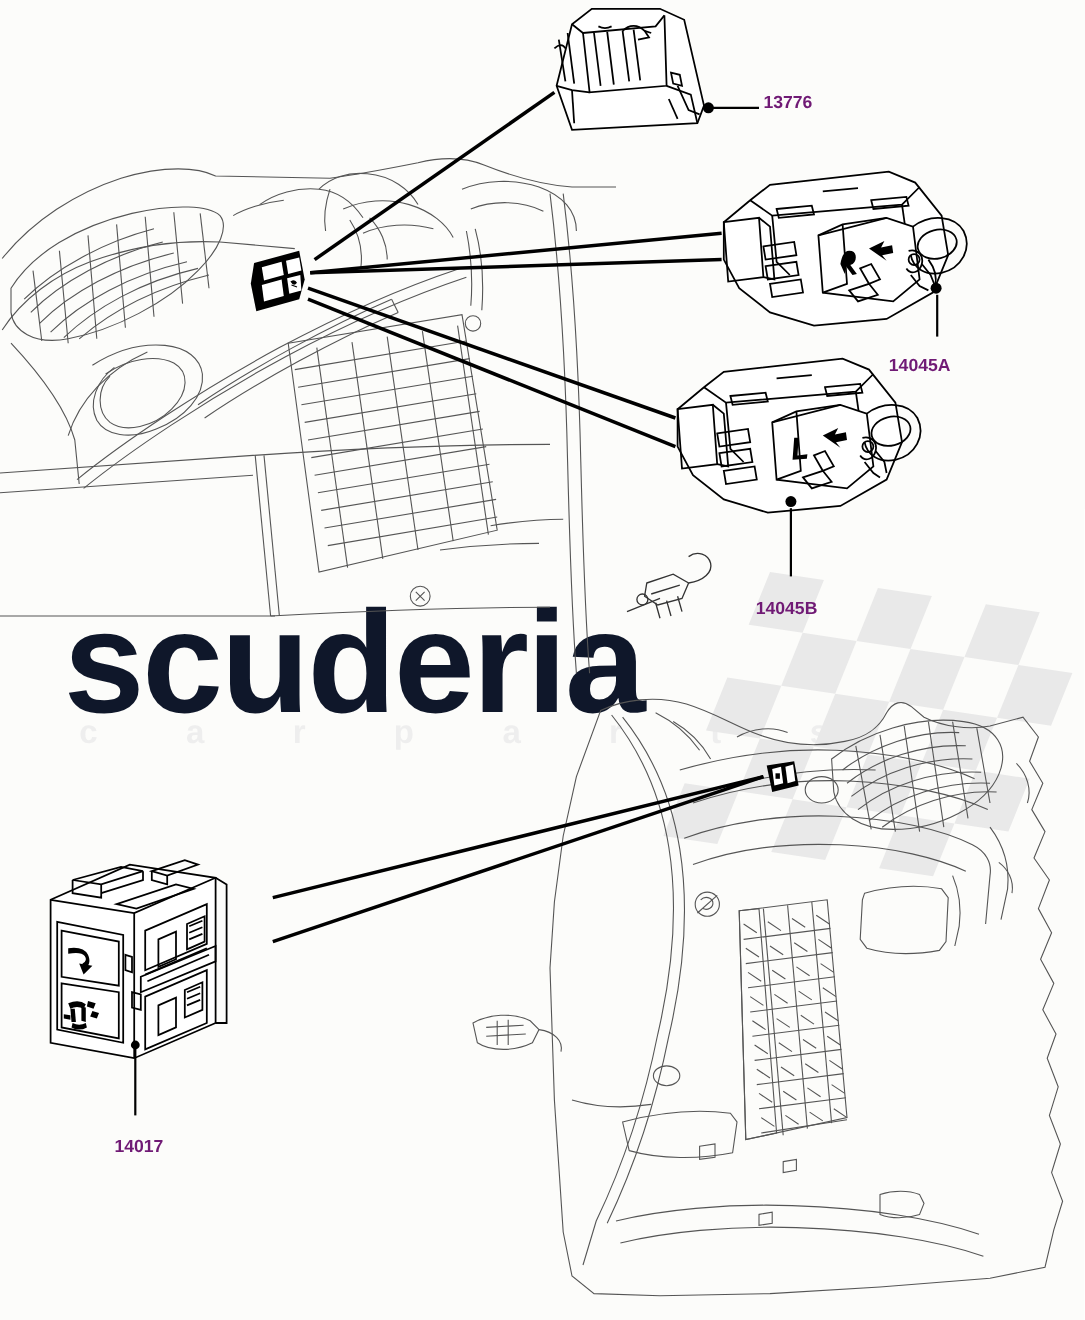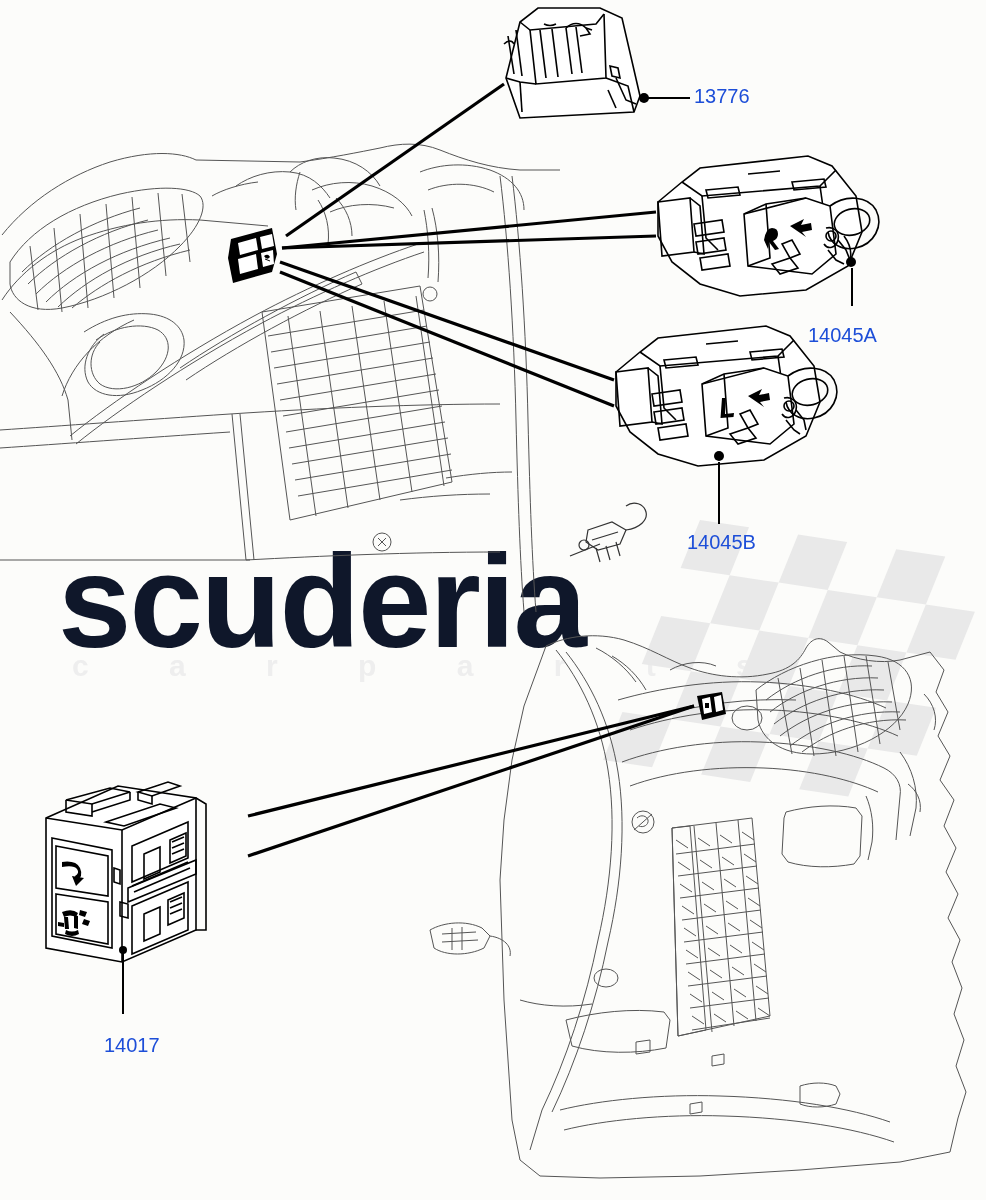--- a/index.html
+++ b/index.html
@@ -44,23 +44,23 @@
     font-size: 30px;
     font-weight: bold;
     letter-spacing: 36px;
     color: #eeeeee;
     line-height: 1;
     user-select: none;
     pointer-events: none;
   }
   .callout {
     position: absolute;
-    font-size: 20px;
-    font-weight: normal;
-    color: #1d4ed8;
+    font-size: 16px;
+    font-weight: bold;
+    color: #701a75;
     white-space: nowrap;
     line-height: 1;
   }
   .thin { stroke: #555; stroke-width: 1; fill: none; }
   .thin2 { stroke: #333; stroke-width: 1.2; fill: none; }
   .outline { stroke: #000; stroke-width: 1.6; fill: #fff; }
   .outline-nf { stroke: #000; stroke-width: 1.6; fill: none; }
   .leader { stroke: #000; stroke-width: 3.2; fill: none; }
   .leader-thin { stroke: #000; stroke-width: 2; fill: none; }
   .blk { fill: #000; }
@@ -498,16 +498,16 @@
       <line class="leader" x1="694" y1="706" x2="248" y2="816"></line>
       <line class="leader" x1="694" y1="706" x2="248" y2="856"></line>
 
       <line class="leader-thin" x1="123" y1="952" x2="123" y2="1014"></line>
     </g>
 
   </svg>
 
   <div class="callout" style="left:694px; top:86px;">13776</div>
   <div class="callout" style="left:808px; top:325px;text-align:right;">14045A</div>
-  <div class="callout" style="left:687px; top:532px;">14045B</div>
+  <div class="callout" style="left:687px; top:546px;">14045B</div>
   <div class="callout" style="left:104px; top:1035px;">14017</div>
 
 </div>
 
 </body></html>

